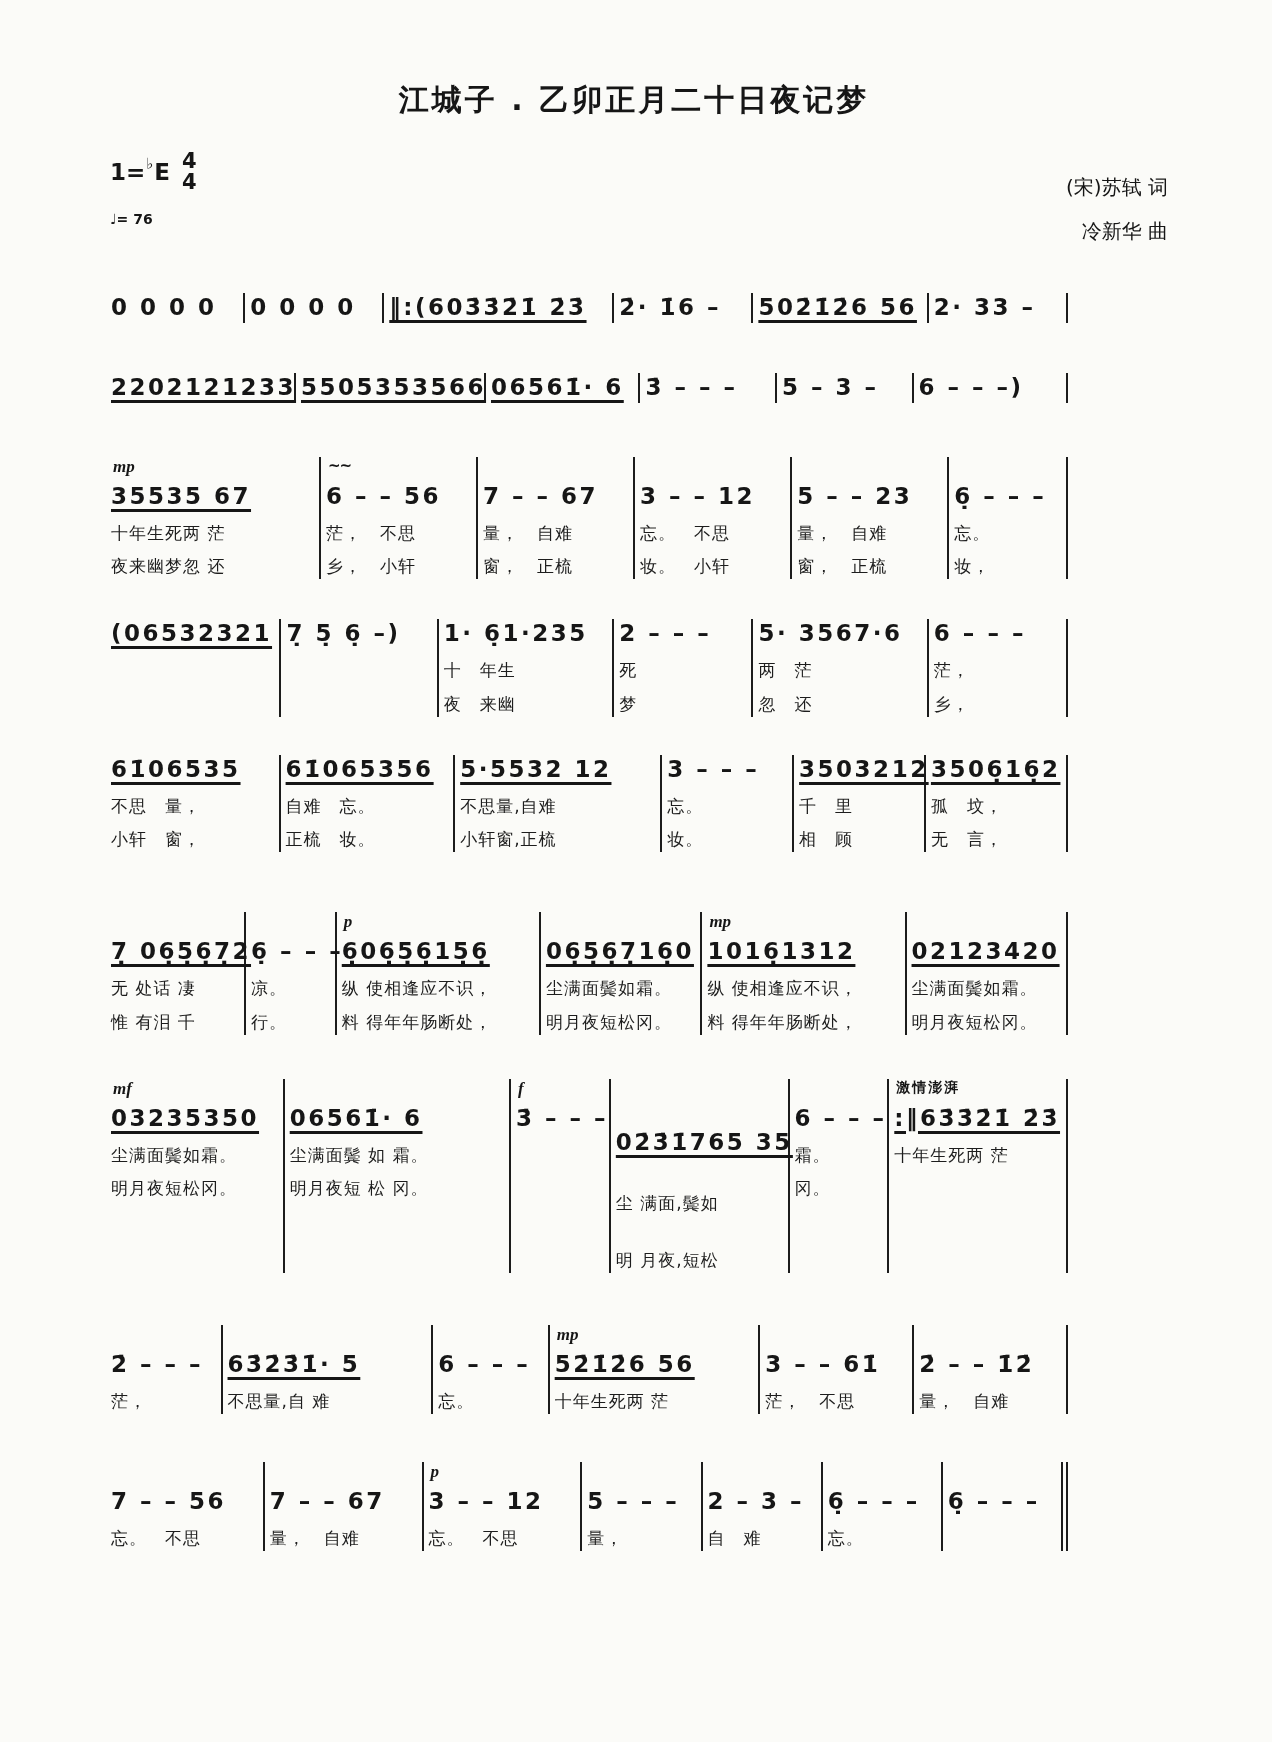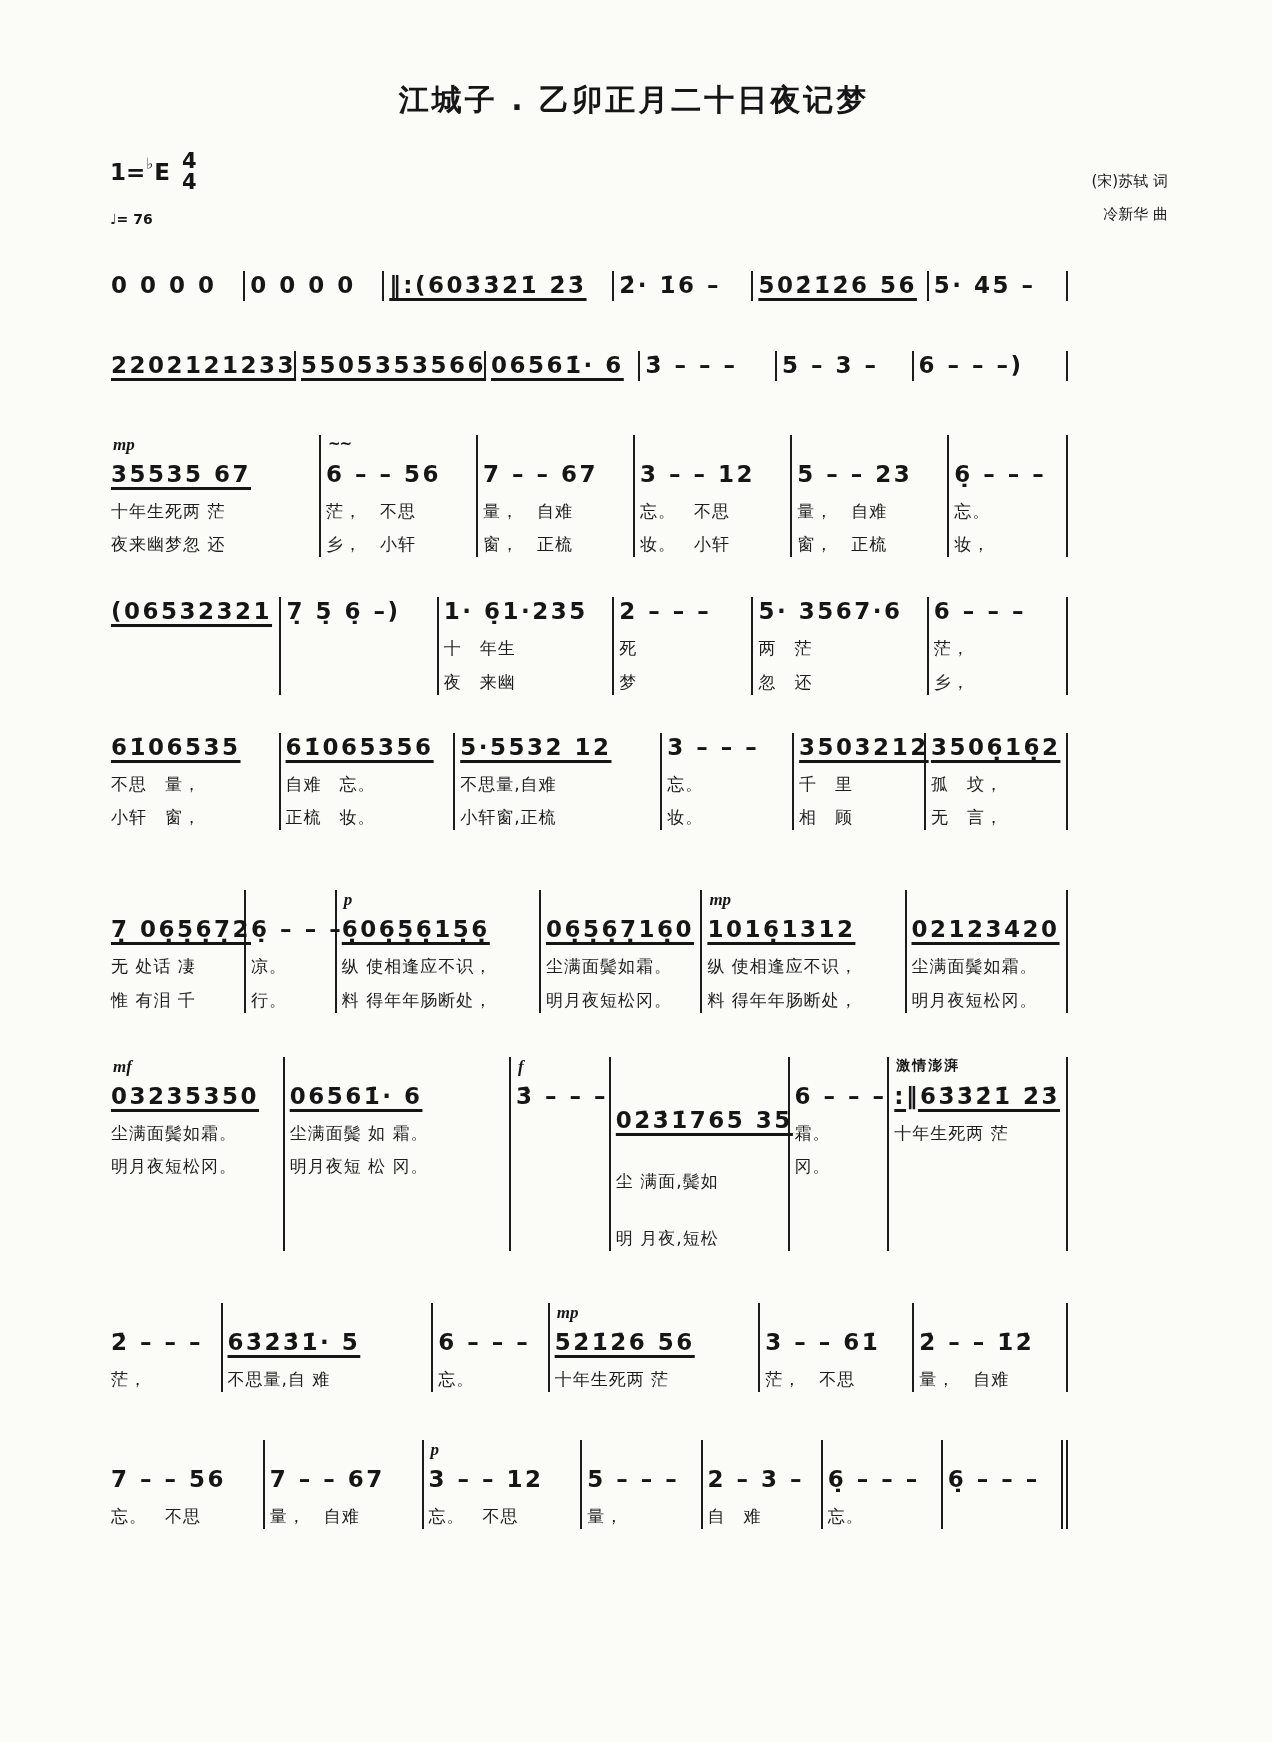--- a/index.html
+++ b/index.html
@@ -13,21 +13,21 @@
   .sheet{box-sizing:border-box;width:1272px;height:1742px;padding:80px 104px 0 100px;}
   .title{
     text-align:center;font-size:30px;font-weight:bold;letter-spacing:3px;
   }
   .meta{display:flex;justify-content:space-between;align-items:flex-start;margin-top:30px;}
   .keyblock{margin-left:10px;}
   .keyrow{display:flex;align-items:center;font-weight:bold;font-size:23px;}
   .flat{font-size:15px;position:relative;top:-8px;margin:0 1px;}
   .frac{display:flex;flex-direction:column;line-height:1.0;margin-left:12px;font-size:21px;font-weight:bold;text-align:center;}
   .tempo{margin-top:18px;font-size:14px;font-weight:bold;}
-  .credits{text-align:right;font-size:15px;line-height:2.2;margin-top:14px;}
+  .credits{text-align:right;font-size:20px;line-height:2.2;margin-top:14px;}
   #score{margin-top:6px;width:962px;margin-left:6px;}
   .score-system{display:flex;}
   #score .score-system:nth-child(1){margin-top:40px;}
   #score .score-system:nth-child(2){margin-top:50px;}
   #score .score-system:nth-child(3){margin-top:54px;}
   #score .score-system:nth-child(4){margin-top:40px;}
   #score .score-system:nth-child(5){margin-top:38px;}
   #score .score-system:nth-child(6){margin-top:60px;}
   #score .score-system:nth-child(7){margin-top:44px;}
   #score .score-system:nth-child(8){margin-top:52px;}
@@ -88,21 +88,21 @@
         <div class="measure" style="flex: 12 1 0px;">
           <div class="notes beamed">‖:(603̇3̇2̇1̇ 2̇3̇</div>
         </div>
         <div class="measure" style="flex: 7 1 0px;">
           <div class="notes">2̇· 1̇6 –</div>
         </div>
         <div class="measure" style="flex: 9 1 0px;">
           <div class="notes beamed">502̇1̇2̇6 56</div>
         </div>
         <div class="measure" style="flex: 7 1 0px;">
-          <div class="notes">5· 45 –</div>
+          <div class="notes">2· 33 –</div>
         </div>
       </div>
       <div class="score-system">
         <div class="measure" style="flex: 10 1 0px;">
           <div class="notes beamed">2202121233</div>
         </div>
         <div class="measure" style="flex: 10 1 0px;">
           <div class="notes beamed">5505353566</div>
         </div>
         <div class="measure" style="flex: 8 1 0px;">

